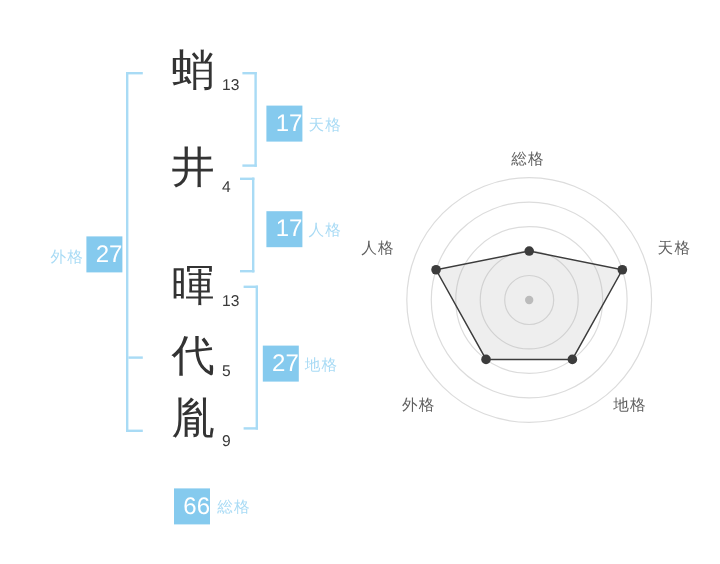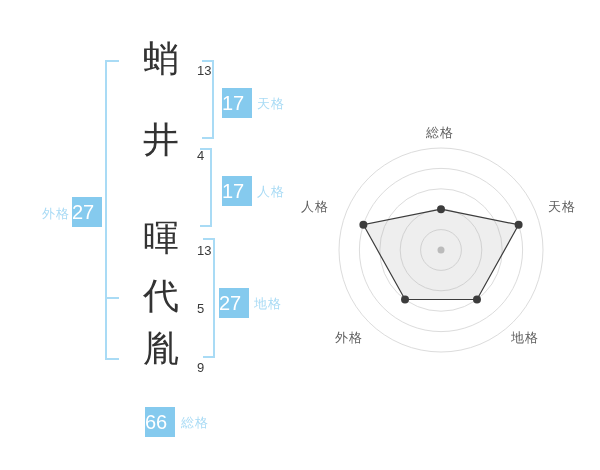--- a/index.html
+++ b/index.html
@@ -6,36 +6,36 @@
   .stage{
     position:relative;width:600px;height:470px;background:#ffffff;
     font-family:"Liberation Sans",sans-serif;overflow:hidden;
     --blue-badge:#85caee;--blue-light:#a9dbf5;
   }
   
   .kanji{position:absolute;left:138px;width:46px;text-align:center;
          font-size:36px;line-height:1.1;color:#333;}
   .kanji.c0{top:39px}.kanji.c1{top:120px}.kanji.c2{top:218px}
   .kanji.c3{top:276px}.kanji.c4{top:329px}
-  .strokes{position:absolute;left:185px;font-size:13px;line-height:1;color:#3a3a3a;margin-left:12px;}
+  .strokes{position:absolute;left:185px;font-size:13px;line-height:1;color:#3a3a3a;}
   .strokes.s0{top:64px}.strokes.s1{top:149px}.strokes.s2{top:244px}
   .strokes.s3{top:302px}.strokes.s4{top:361px}
 
   .bracket{position:absolute;border:0 solid var(--blue-light);box-sizing:border-box;}
   .bracket.left-style{border-left-width:2px;border-top-width:2px;border-bottom-width:2px;}
   .bracket.right-style{border-right-width:2px;border-top-width:2px;border-bottom-width:2px;}
   .br-outer{left:105px;top:60px;width:14px;height:300px;}
   .br-ten{left:202px;top:60px;width:12px;height:79px;}
   .br-jin{left:200px;top:148px;width:12px;height:79px;}
   .br-chi{left:203px;top:238px;width:12px;height:120px;}
   .tick{position:absolute;height:2px;background:var(--blue-light);}
   .tick-mid{left:107px;top:297px;width:12px;}
 
   .badge{position:absolute;width:30px;height:30px;background:var(--blue-badge);
-         color:#fff;font-size:20px;line-height:30px;text-align:left;}
+         color:#fff;font-size:20px;line-height:30px;text-align:right;}
   .bdg-gaikaku{left:72px;top:197px}
   .bdg-tenkaku{left:222px;top:88px}
   .bdg-jinkaku{left:222px;top:176px}
   .bdg-chikaku{left:219px;top:288px}
   .bdg-soukaku{left:145px;top:407px}
 
   .kaku-label{position:absolute;font-size:13px;line-height:1;color:var(--blue-light);
               letter-spacing:1px;white-space:nowrap;}
   .lbl-gaikaku{left:42px;top:207px}
   .lbl-tenkaku{left:257px;top:97px}

